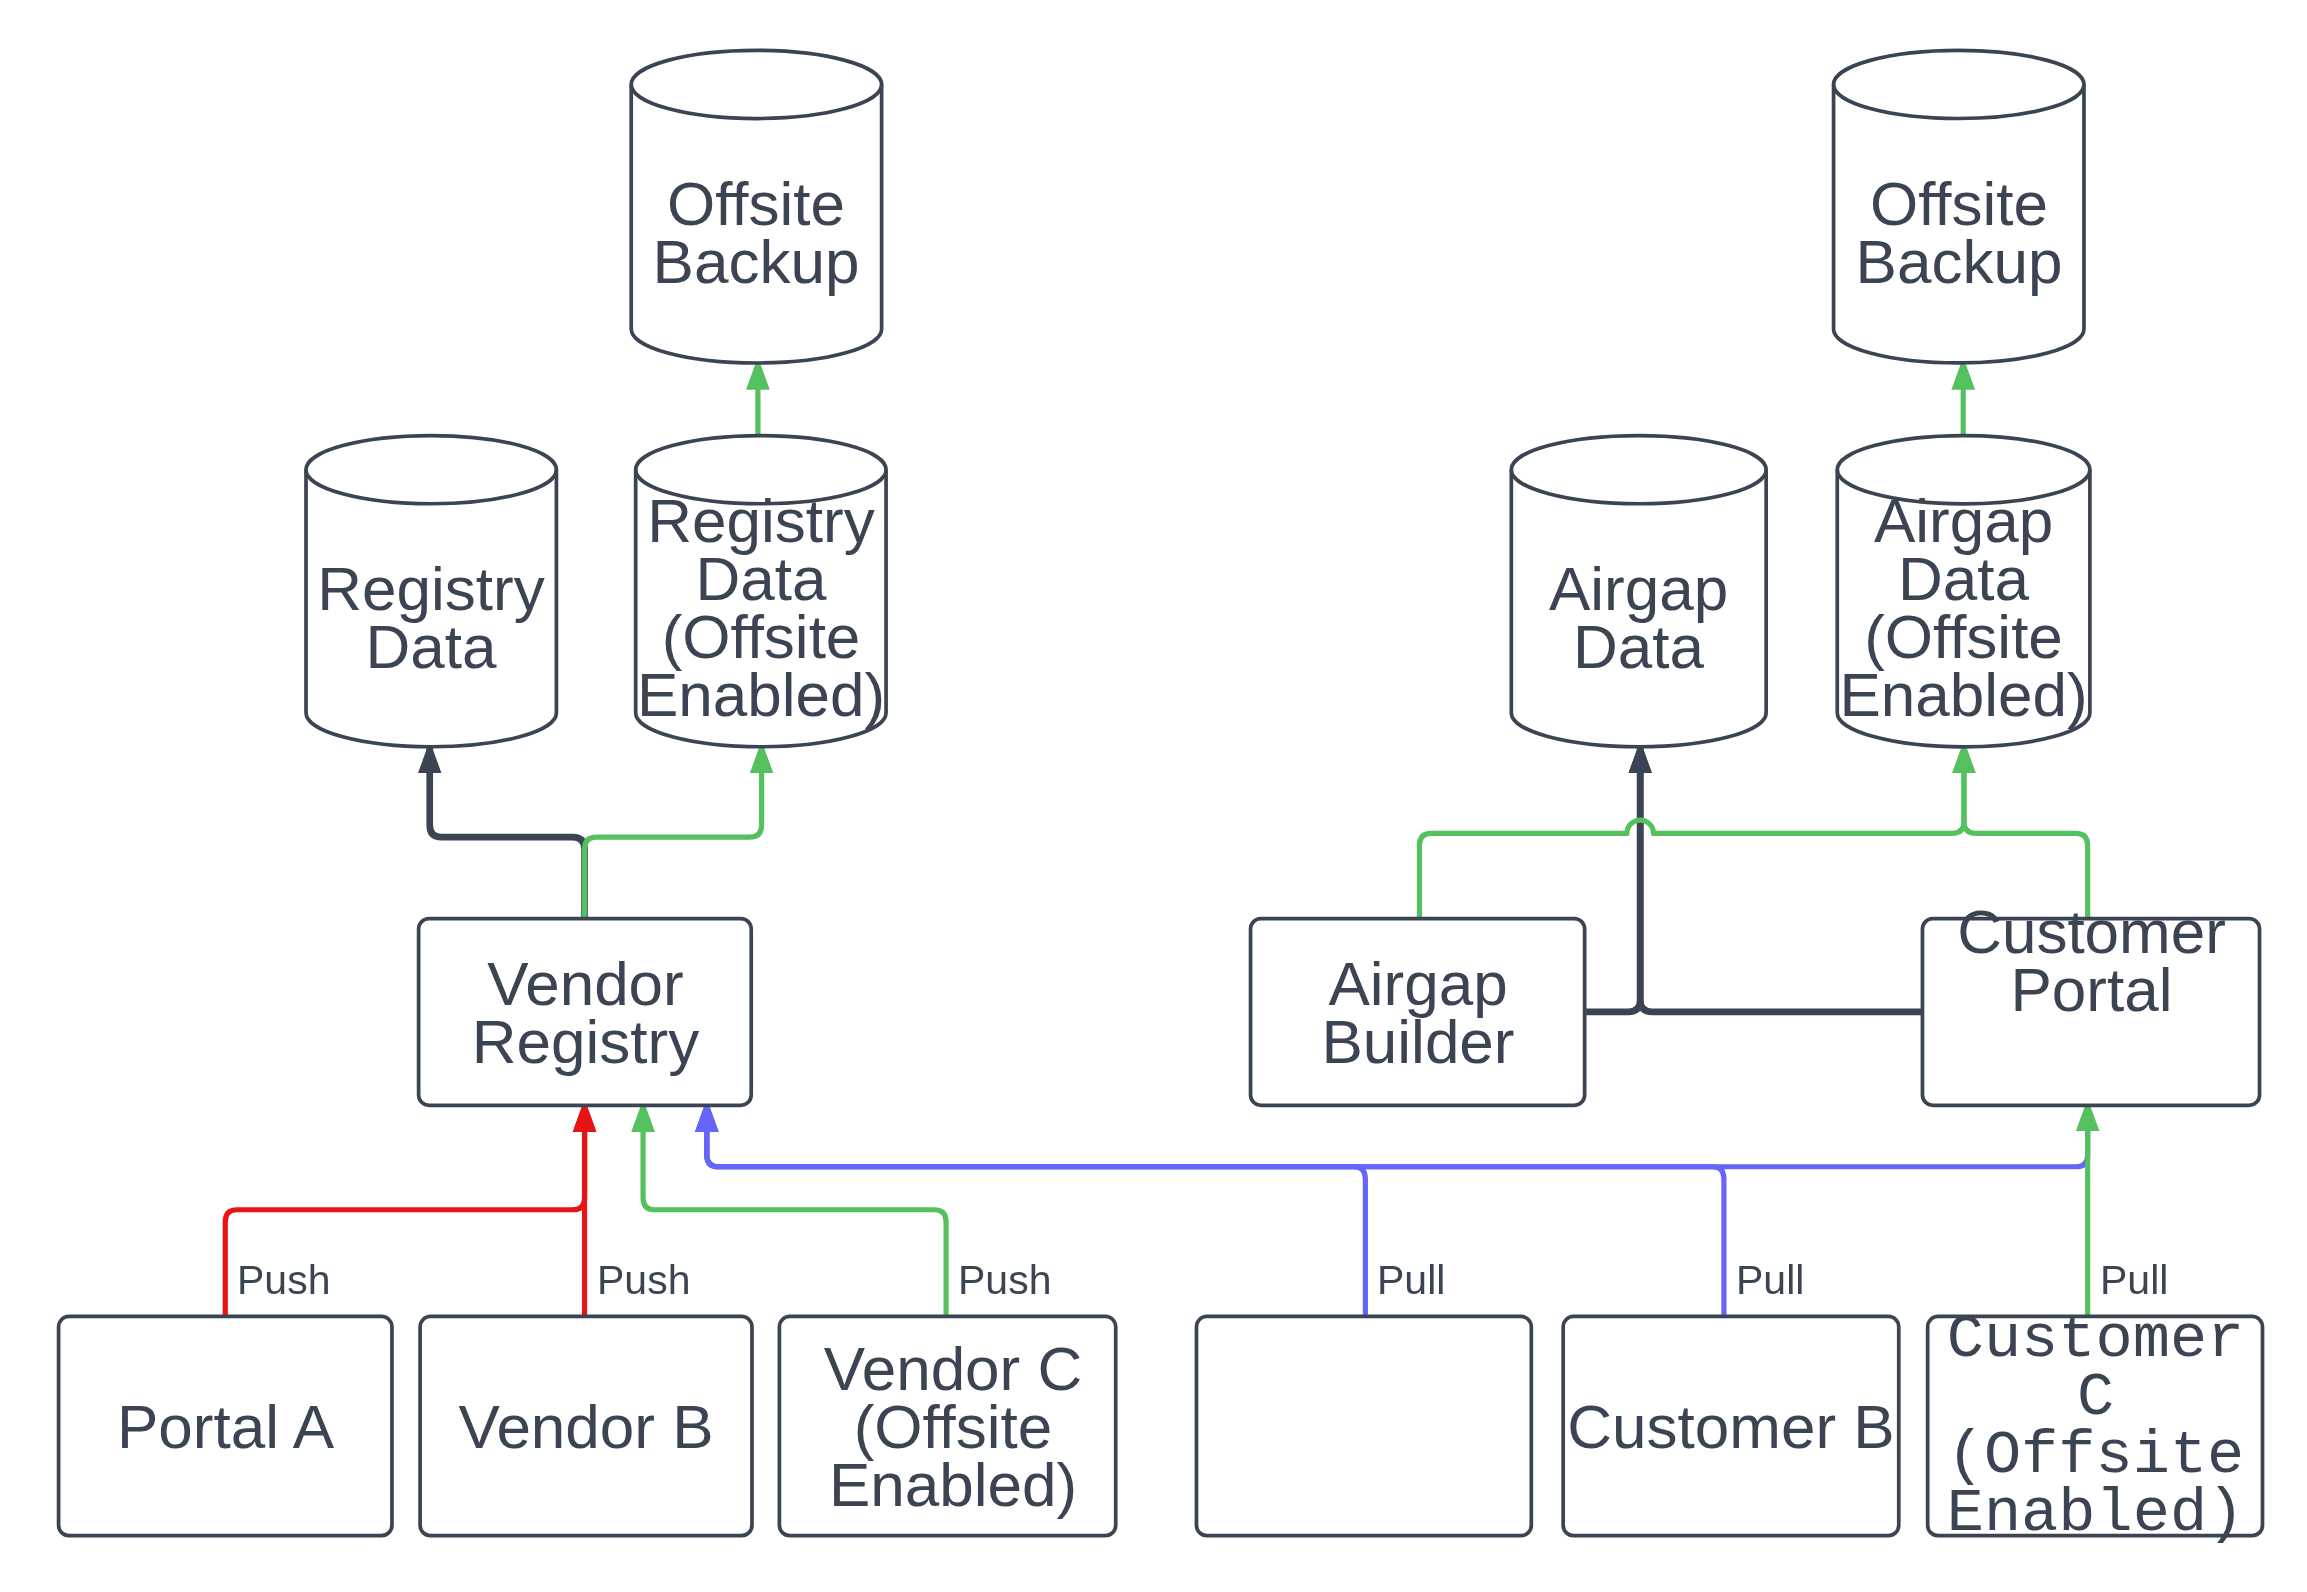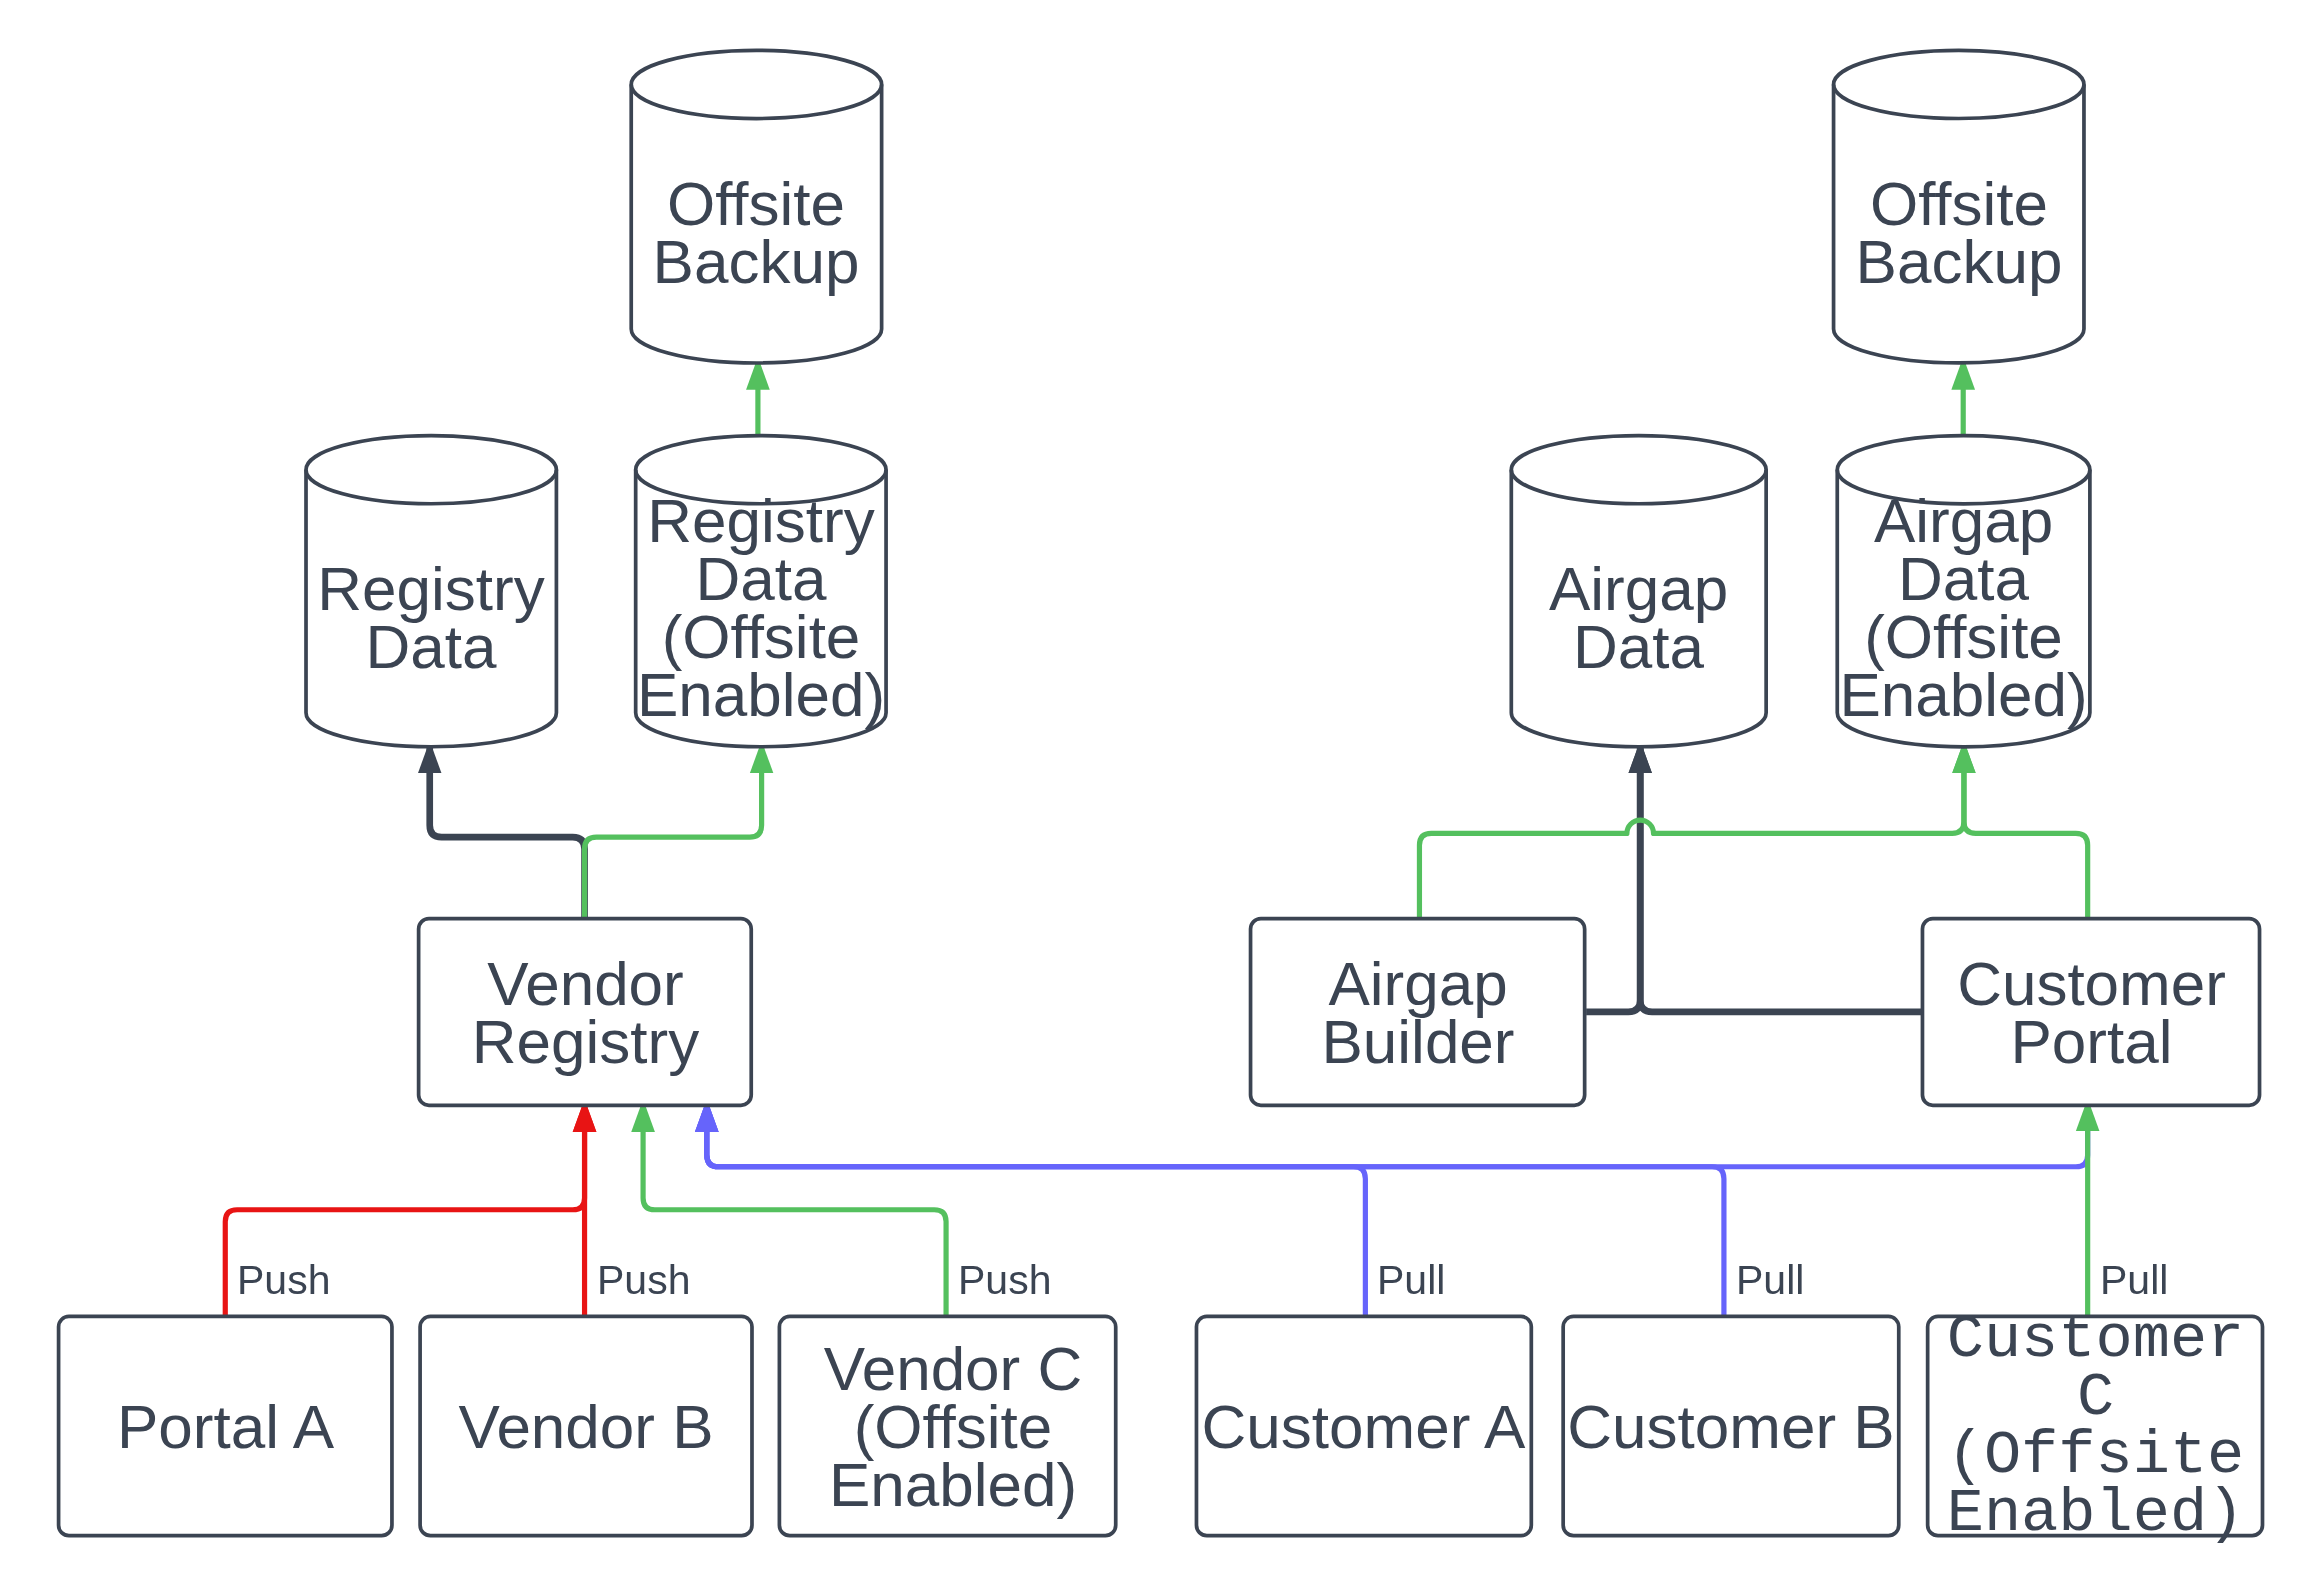--- a/index.html
+++ b/index.html
@@ -144,29 +144,28 @@
 Data</div>
   <div class="lbl" style="left:1837px;top:474px;width:253px;height:267px;">Airgap
 Data
 (Offsite
 Enabled)</div>
 
   <div class="lbl" style="left:419px;top:919px;width:333px;height:187px;">Vendor
 Registry</div>
   <div class="lbl" style="left:1251px;top:919px;width:334px;height:187px;">Airgap
 Builder</div>
-  <div class="lbl" style="left:1923px;top:919px;width:337px;height:187px;">Customer
+  <div class="lbl" style="left:1923px;top:867px;width:337px;height:187px;">Customer
 Portal</div>
 
   <div class="lbl" style="left:59px;top:1317px;width:333px;height:219px;">Portal A</div>
   <div class="lbl" style="left:420px;top:1317px;width:332px;height:219px;text-align:right;">Vendor B</div>
   <div class="lbl" style="left:779px;top:1317px;width:336px;height:219px;margin-left:6px;">Vendor C
 (Offsite
 Enabled)</div>
-  <div class="lbl" style="left:1196px;top:1317px;width:335px;height:219px;">Customer A</div>
   <div class="lbl" style="left:1563px;top:1317px;width:336px;height:219px;">Customer B</div>
   <div class="lbl" style="left:1928px;top:1317px;width:335px;height:219px;font-family:Liberation Mono, monospace;">Customer C
 (Offsite
 Enabled)</div>
 
   <div class="elbl" style="left:237px;top:1254px;">Push</div>
   <div class="elbl" style="left:597px;top:1254px;">Push</div>
   <div class="elbl" style="left:958px;top:1254px;">Push</div>
   <div class="elbl" style="left:1377px;top:1254px;">Pull</div>
   <div class="elbl" style="left:1736px;top:1254px;">Pull</div>

